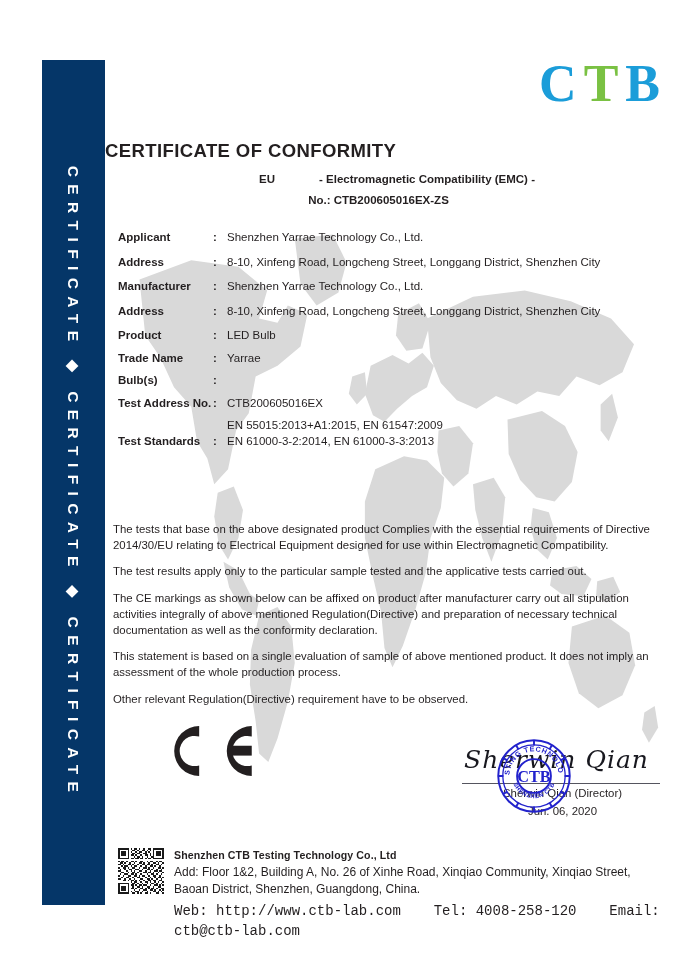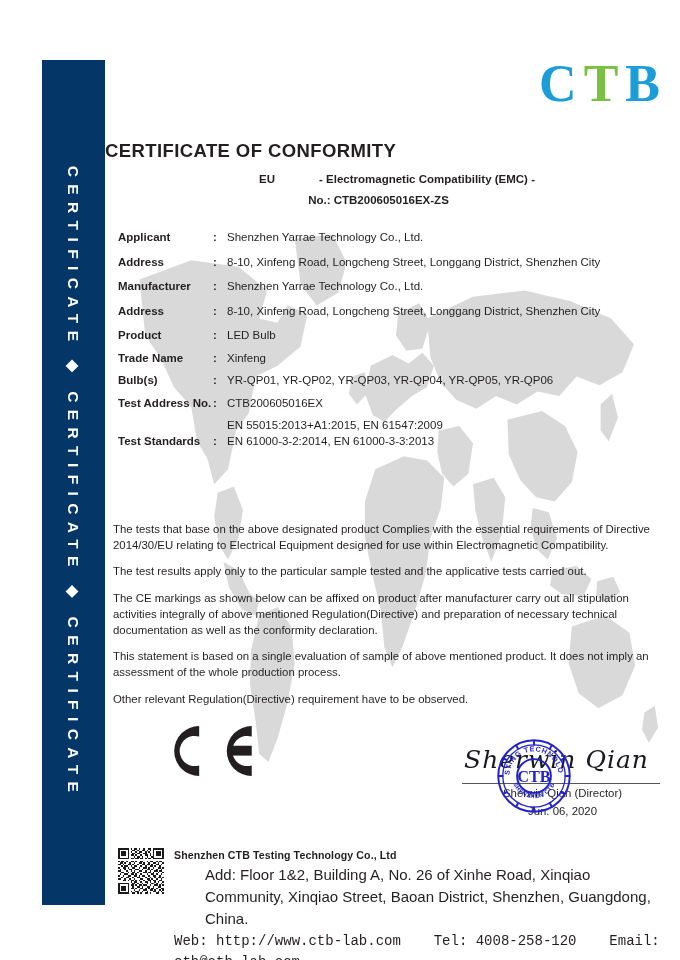--- a/index.html
+++ b/index.html
@@ -246,24 +246,23 @@
     margin-right: 10px;
   }
   #footer-text { flex: 1 1 auto; padding-top: 1px; }
   #footer-company {
     font-size: 10.6px;
     font-weight: bold;
     margin-bottom: 3px;
     letter-spacing: 0.1px;
   }
   #footer-addr {
-    font-size: 15px;
+    font-size: 12px;
     line-height: 1.45;
     margin-bottom: 2px;
-    margin-left: 31px;
   }
   .footer-contact-row { font-size: 14px; line-height: 1.45; font-family: Liberation Mono, monospace; }
   .fc-gap { display: inline-block; width: 16px; }
 </style>
 </head>
 <body>
 
 <svg id="worldmap" viewBox="0 0 1000 520" preserveAspectRatio="none">
   <g fill="#d9d9d9">
 
@@ -339,26 +338,25 @@
       <div class="value">8-10, Xinfeng Road, Longcheng Street, Longgang District, Shenzhen City</div>
     </div>
     <div class="row tight">
       <div class="label">Product</div>
       <div class="colon">:</div>
       <div class="value">LED Bulb</div>
     </div>
     <div class="row tight">
       <div class="label">Trade Name</div>
       <div class="colon">:</div>
-      <div class="value">Xinfeng</div>
+      <div class="value">Yarrae</div>
     </div>
     <div class="row tight">
       <div class="label">Bulb(s)</div>
       <div class="colon">:</div>
-      <div class="value">YR-QP01, YR-QP02, YR-QP03, YR-QP04, YR-QP05, YR-QP06</div>
     </div>
     <div class="row tight">
       <div class="label">Test Address No.</div>
       <div class="colon">:</div>
       <div class="value">CTB200605016EX</div>
     </div>
     <div class="row tight">
       <div class="label">Test Standards</div>
       <div class="colon">:</div>
       <div class="value" style="white-space:pre-line">EN 55015:2013+A1:2015, EN 61547:2009

